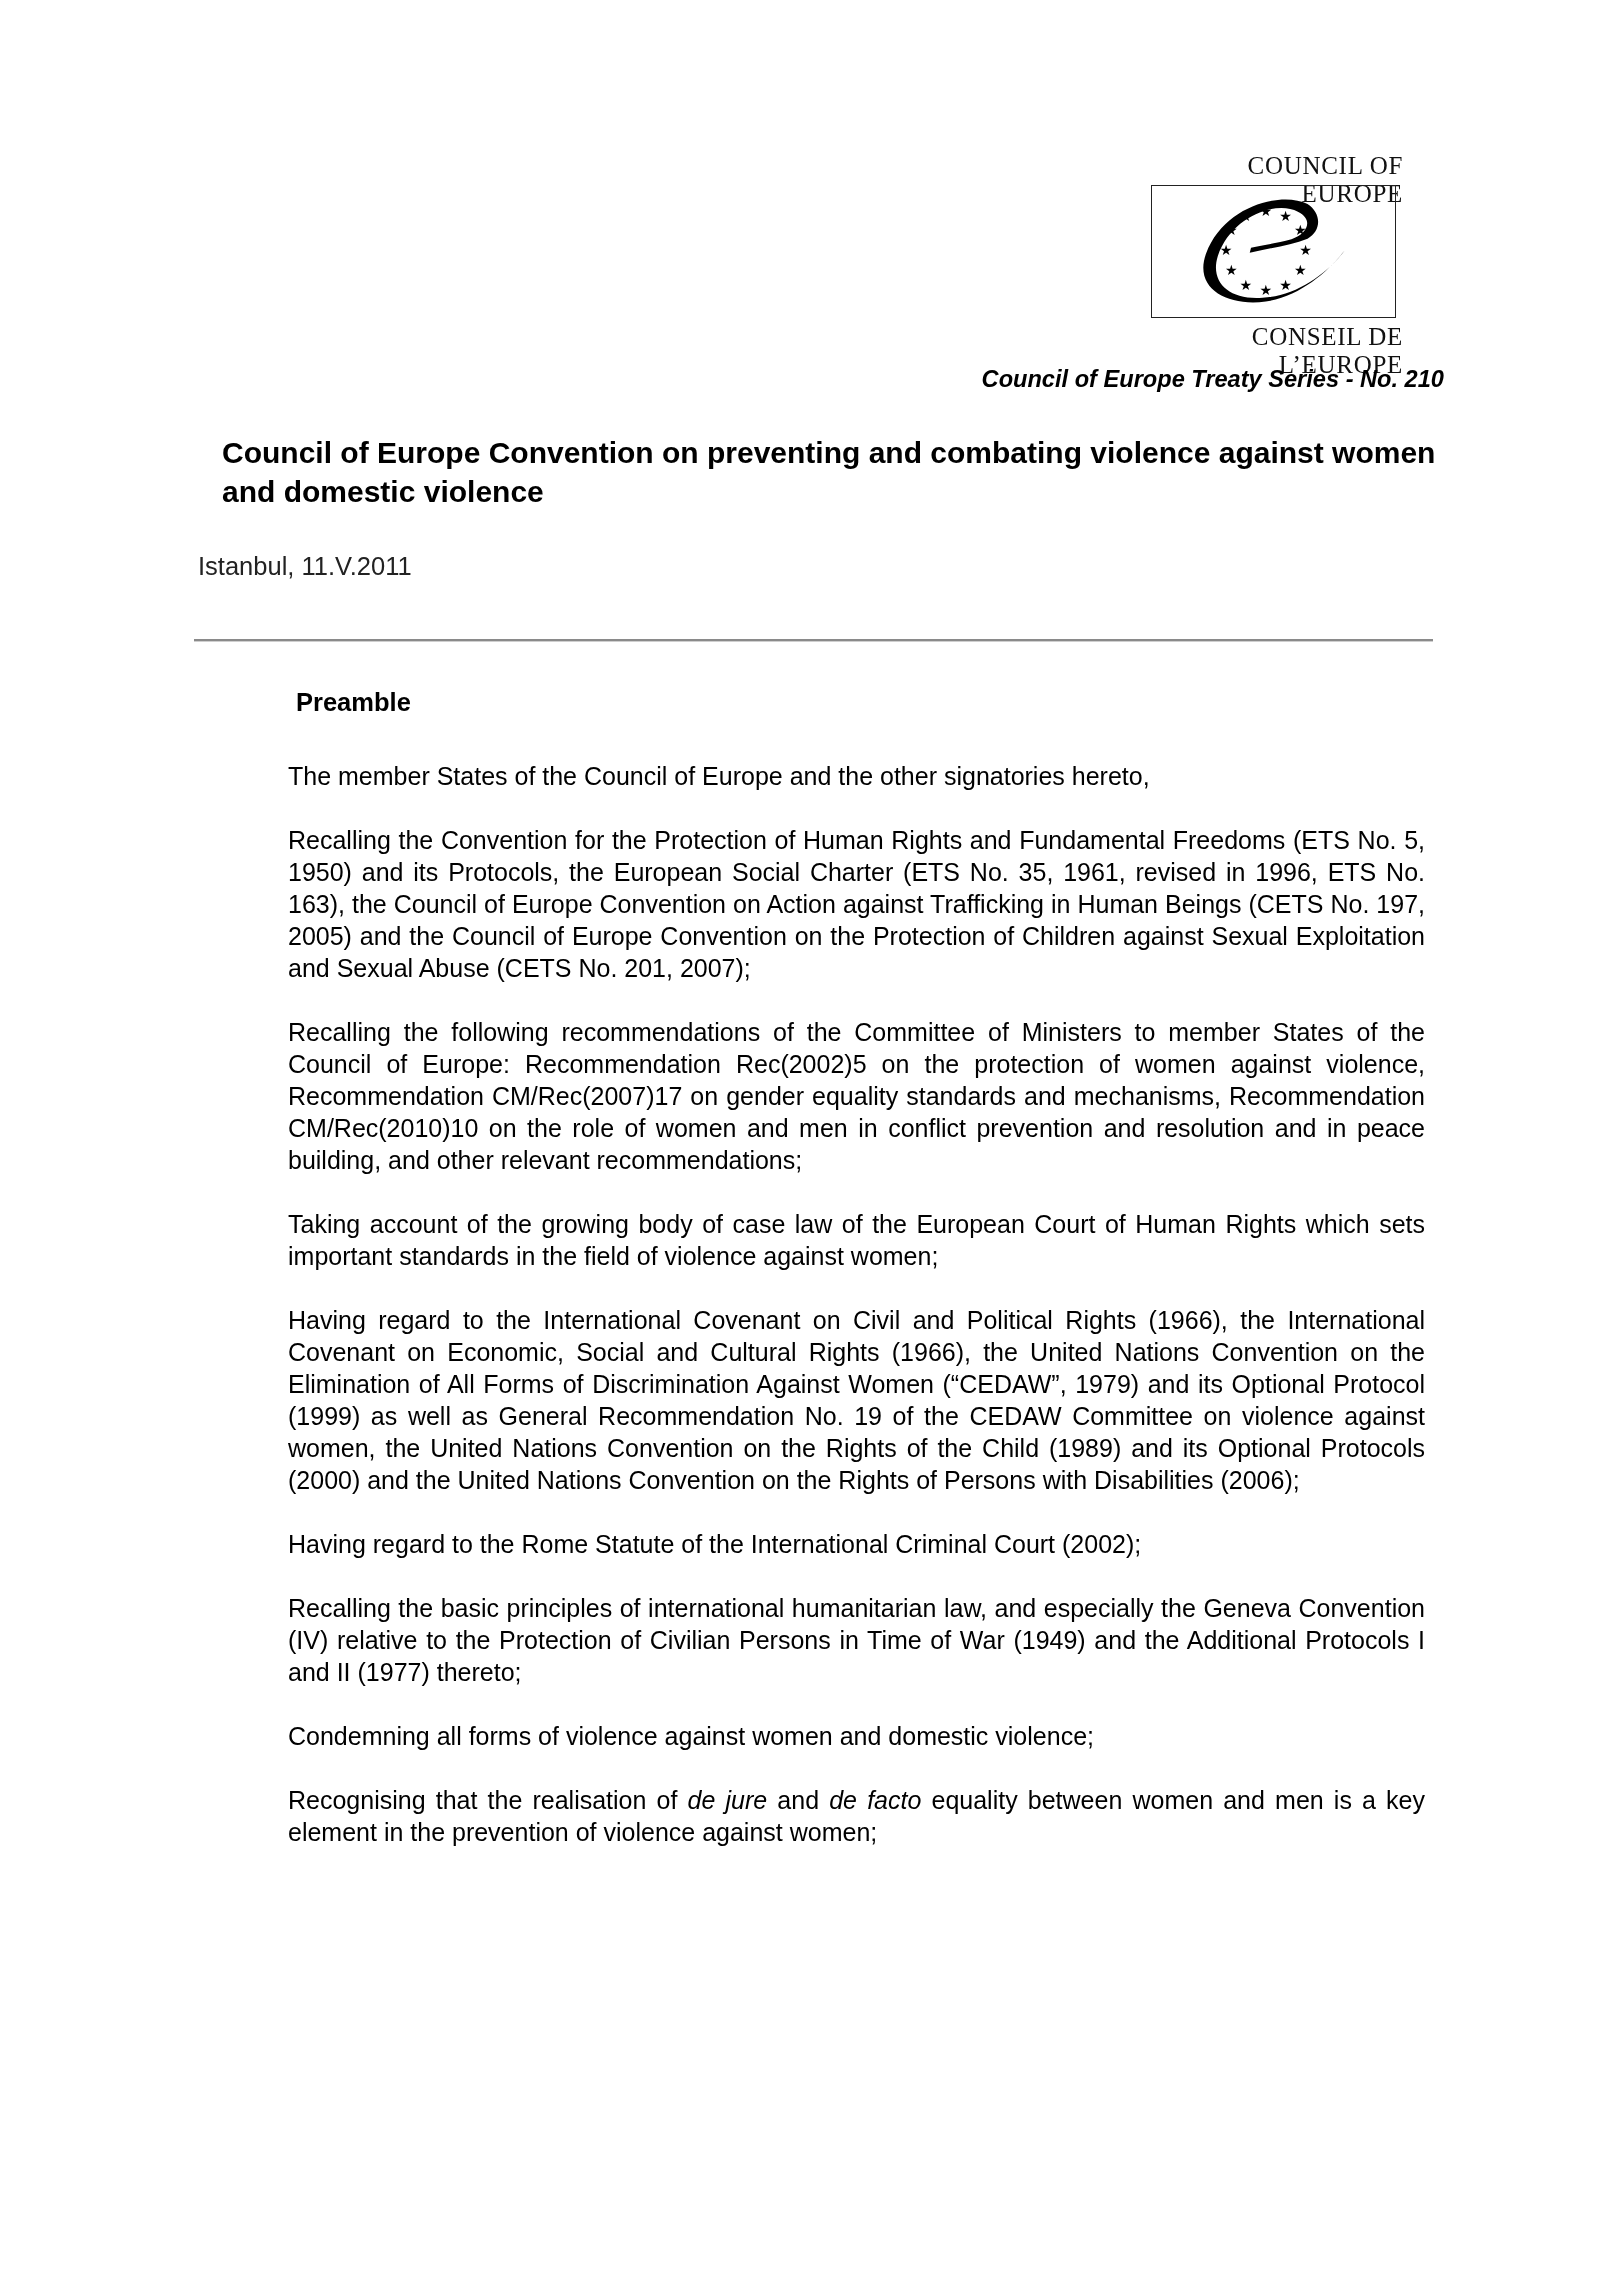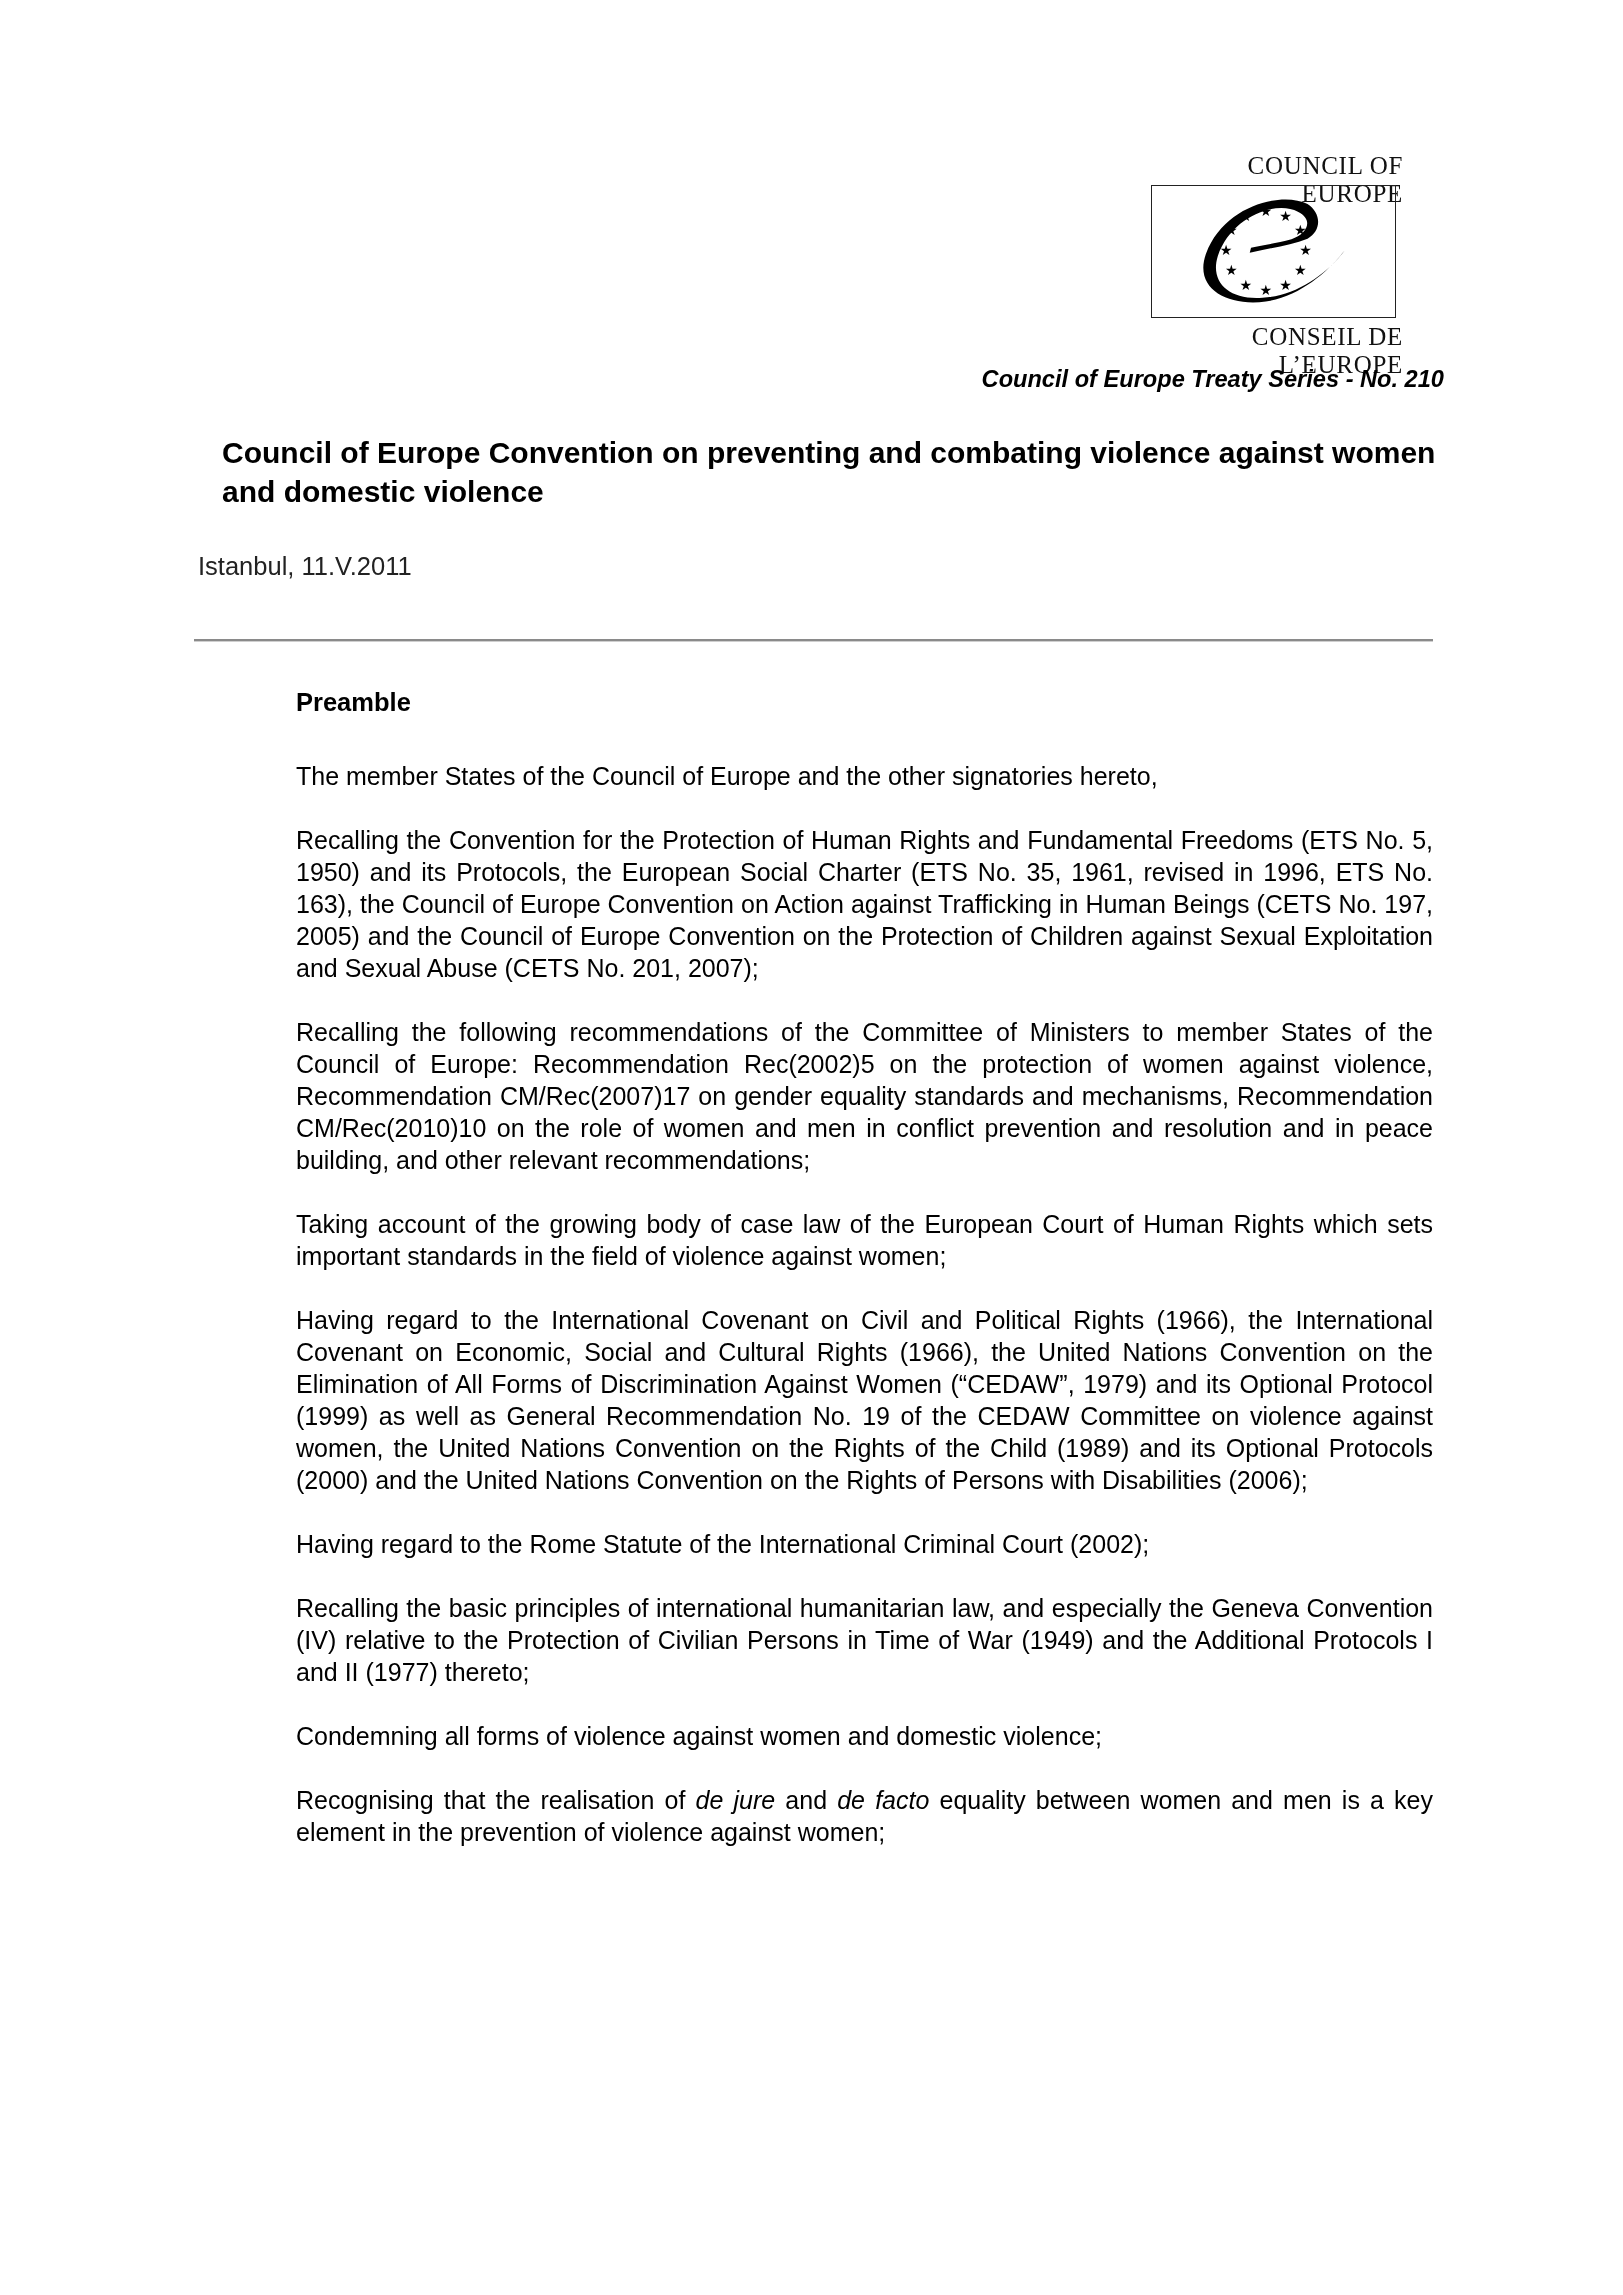--- a/index.html
+++ b/index.html
@@ -14,21 +14,21 @@
          border: 1.3px solid #222; box-sizing: border-box; }
   .logo-box svg { position: absolute; left: 0; top: 0; width: 100%; height: 100%; }
   .series { position: absolute; right: 179px; top: 366px; font-size: 23.6px; font-weight: bold;
          font-style: italic; white-space: nowrap; }
   .title { position: absolute; left: 198px; top: 433px; width: 1243px; font-size: 30px;
          font-weight: bold; line-height: 39px; margin-left: 24px; }
   .date { position: absolute; left: 198px; top: 552px; font-size: 25.5px; color: #222; text-align: right; }
   .rule { position: absolute; left: 194px; top: 639px; width: 1239px; height: 3.3px;
          background: linear-gradient(#8a8a8a 0, #8a8a8a 55%, #cfcfcf 55%, #cfcfcf 100%); }
   .preamble-heading { position: absolute; left: 296px; top: 688px; font-size: 25.5px; font-weight: bold; }
-  .body { position: absolute; left: 296px; top: 760px; width: 1137px; font-size: 25px;
+  .body { position: absolute; left: 288px; top: 760px; width: 1137px; font-size: 25px;
          line-height: 32px; }
   .body p { margin: 0 0 32px 0; text-align: justify; }
   em { font-style: italic; }
 </style>
 </head>
 <body>
 
 <div class="logo">
   <div class="logo-top">COUNCIL OF EUROPE</div>
   <div class="logo-box">

